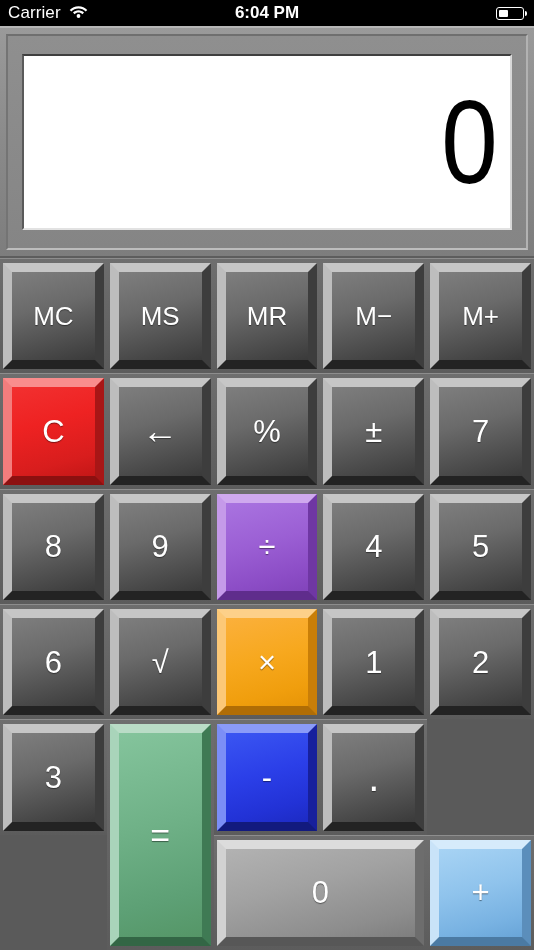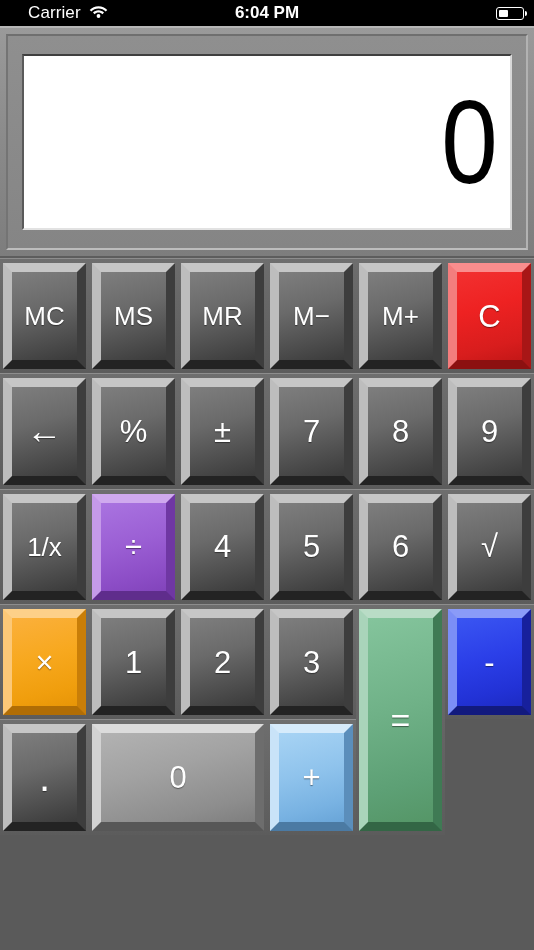--- a/index.html
+++ b/index.html
@@ -11,21 +11,21 @@
   }
 
   
   .statusbar{
     position:relative;
     height:26px; width:534px;
     background:#000;
     display:flex; align-items:center;
     color:#fff;
   }
-  .sb-left{ display:flex; align-items:center; gap:8px; padding-left:28px; }
+  .sb-left{ display:flex; align-items:center; gap:8px; padding-left:8px; }
   .sb-carrier{ font-size:17px; letter-spacing:0.1px; }
   .wifi-icon{ display:block; }
   .sb-time{
     position:absolute; left:0; right:0; top:0; height:26px;
     display:flex; align-items:center; justify-content:center;
     font-size:17px; font-weight:bold;
     pointer-events:none;
     border-radius:11px;
   }
   .sb-right{ margin-left:auto; padding-right:10px; display:flex; align-items:center; }
@@ -78,21 +78,21 @@
     color:#000;
     font-weight:400;
     transform:scaleX(0.86);
     transform-origin:right center;
   }
 
   
   .keypad{
     width:534px; height:692px;
     display:grid;
-    grid-template-columns:repeat(6,1fr);
+    grid-template-columns:repeat(5,1fr);
     grid-template-rows:repeat(6,1fr);
     background:#5a5a5a;
   }
   .cell{
     padding:4px 3px;
     background:linear-gradient(180deg,#6e6e6e 0%,#5c5c5c 100%);
     border-top:1px solid #8d8d8d;
   }
   .key{
     position:relative;
@@ -262,25 +262,20 @@
       <div class="key gray">
         <span class="sym">8</span>
       </div>
     </div>
     <div class="cell">
       <div class="key gray">
         <span class="sym">9</span>
       </div>
     </div>
     <div class="cell">
-      <div class="key gray">
-        <span class="sym small">1/x</span>
-      </div>
-    </div>
-    <div class="cell">
       <div class="key purple">
         <span class="sym">÷</span>
       </div>
     </div>
     <div class="cell">
       <div class="key gray">
         <span class="sym">4</span>
       </div>
     </div>
     <div class="cell">

